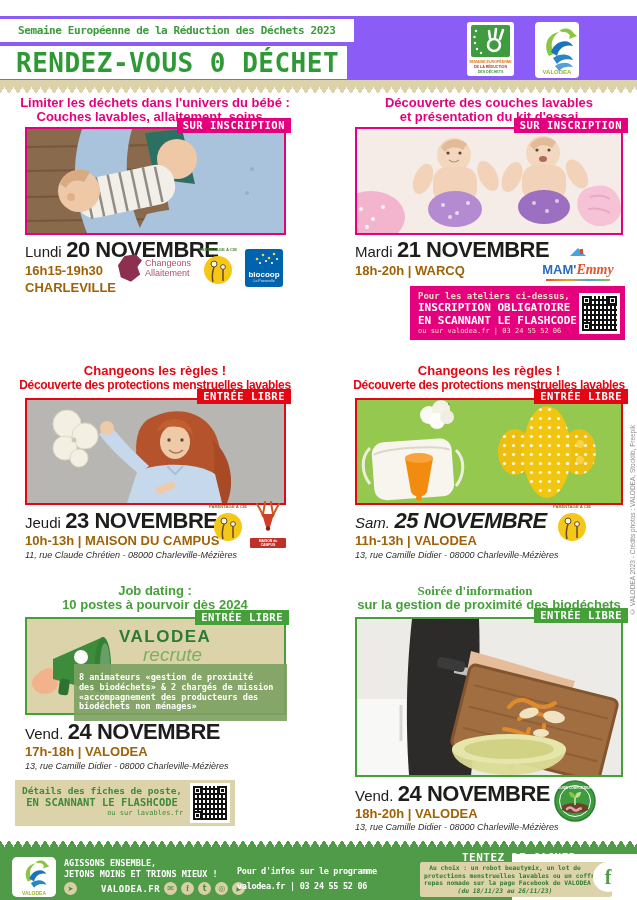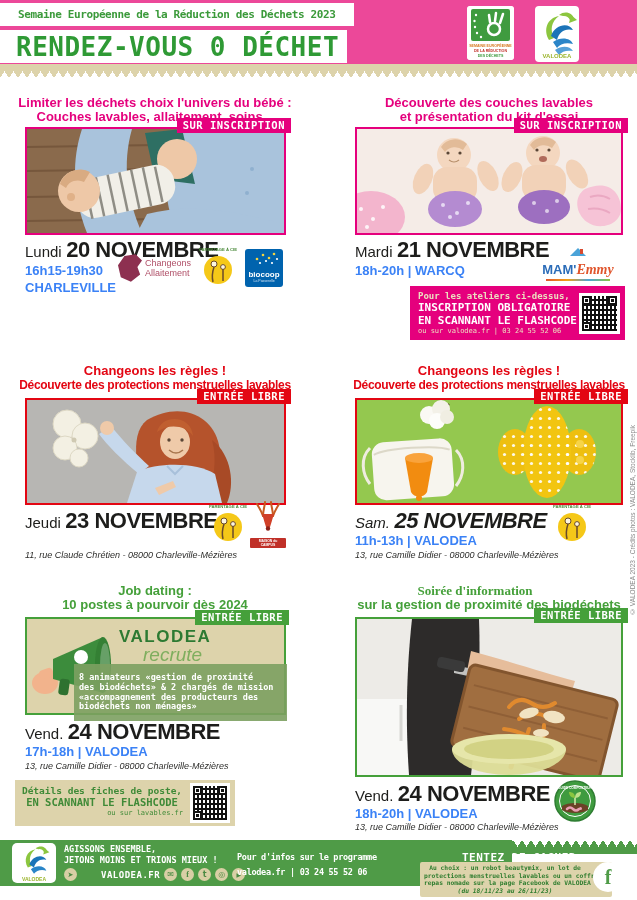--- a/index.html
+++ b/index.html
@@ -1,21 +1,21 @@
 <!DOCTYPE html>
 <html><head>
 <meta charset="utf-8">
 <style>
   html,body{margin:0;padding:0;background:#fff;}
   .poster{position:relative;width:637px;height:900px;background:#fff;overflow:hidden;
           font-family:"Liberation Sans",sans-serif;}
   .mono{font-family:"DejaVu Sans Mono",monospace;}
 
   
-  .header{position:absolute;top:0;left:0;width:637px;height:70px;background:#ec4899;}
+  .header{position:absolute;top:16px;left:0;width:637px;height:70px;background:#8b5cf6;}
   .kicker-bar{position:absolute;top:3px;left:0;width:354px;height:23px;background:#fff;
               display:flex;align-items:center;padding-left:18px;box-sizing:border-box;}
   .kicker{font:bold 11px "DejaVu Sans Mono",monospace;letter-spacing:-0.4px;color:#3b9a3a;white-space:nowrap;}
   .title-bar{position:absolute;top:30px;left:0;width:347px;height:33px;background:#fff;
              display:flex;align-items:center;padding-left:16px;box-sizing:border-box;}
   .big-title{font:bold 26px "DejaVu Sans Mono",monospace;letter-spacing:0.5px;color:#2f9a35;white-space:nowrap;}
   .zz-down{position:absolute;top:70px;left:0;width:637px;height:14px;
     background:
       linear-gradient(to bottom left,#ddd3ab 50%,rgba(0,0,0,0) 50.5%) 0 0/9px 14px repeat-x,
       linear-gradient(to bottom right,#ddd3ab 50%,rgba(0,0,0,0) 50.5%) 9px 0/9px 14px repeat-x;}
@@ -27,21 +27,21 @@
   .pinkc{color:#e5007d}.redc{color:#e30613}.greenc{color:#45a03a}
   .photo{position:absolute;}
   .ph-clip{position:absolute;inset:0;overflow:hidden;}
   .b-pink{border:2px solid #e5007d}.b-red{border:2px solid #e30613}.b-green{border:2px solid #45a03a}
   .badge{position:absolute;top:-9px;right:-5px;font:bold 10.5px "DejaVu Sans Mono",monospace;
          color:#fff;padding:1px 6px 2px;letter-spacing:0.5px;white-space:nowrap;}
   .bg-pink{background:#e5007d}.bg-red{background:#e30613}.bg-green{background:#45a03a}
   .dateline{position:absolute;color:#1d1d1b;white-space:nowrap;}
   .day{font-size:15px;}
   .bigdate{font-size:22px;font-weight:bold;letter-spacing:-0.5px;}
-  .time{position:absolute;font:bold 13px "Liberation Sans",sans-serif;color:#3b82f6;white-space:nowrap;}
+  .time{position:absolute;font:bold 13px "Liberation Sans",sans-serif;color:#a16207;white-space:nowrap;}
   .addr{position:absolute;font:italic 9px "Liberation Sans",sans-serif;color:#2d2d2b;white-space:nowrap;}
 
   
   .logo-row{position:absolute;display:flex;align-items:center;gap:7px;}
   .logo-ardennes{display:flex;align-items:center;gap:3px;}
   .ard-txt{font:9px "Liberation Sans",sans-serif;color:#b05068;line-height:10px;}
   .logo-biocoop{width:38px;height:38px;background:#0063ae;border-radius:3px;position:relative;
                 display:flex;flex-direction:column;justify-content:flex-end;align-items:center;
                 padding-bottom:3px;box-sizing:border-box;}
   .bio-name{font:bold 8px "Liberation Sans",sans-serif;color:#fff;line-height:8px;}
@@ -87,21 +87,21 @@
   .rec-desc{position:absolute;left:47px;top:45px;width:203px;background:rgba(124,160,96,0.9);
             padding:9px 5px;}
   .rec-desc div{font:bold 8.5px/9.8px "DejaVu Sans Mono",monospace;color:#fff;white-space:nowrap;}
 
   
   .fwrap{position:absolute;left:0;top:840px;width:637px;height:60px;}
   .zz-up{position:absolute;top:0;left:0;width:637px;height:14px;
     background:
       linear-gradient(to top left,#4f9b47 50%,rgba(0,0,0,0) 50.5%) 0 0/9px 14px repeat-x,
       linear-gradient(to top right,#4f9b47 50%,rgba(0,0,0,0) 50.5%) 9px 0/9px 14px repeat-x;}
-  .fbar{position:absolute;top:0;left:0;width:512px;height:46px;background:#4f9b47;text-align:center;}
+  .fbar{position:absolute;top:14px;left:0;width:512px;height:46px;background:#4f9b47;text-align:center;}
   .f-logo{position:absolute;left:12px;top:3px;width:44px;height:40px;background:#fff;border-radius:5px;}
   .f-slogan{position:absolute;left:64px;font:bold 8.5px/10px "DejaVu Sans Mono",monospace;color:#fff;white-space:nowrap;}
   .f-site-row{position:absolute;left:64px;top:28px;display:flex;align-items:center;gap:4px;}
   .f-site{font:bold 9px "DejaVu Sans Mono",monospace;color:#fff;letter-spacing:0.5px;margin-left:20px;}
   .soc{width:13px;height:13px;border-radius:50%;background:#d9cfa5;color:#4a8a42;
        display:flex;align-items:center;justify-content:center;font:bold 8px "DejaVu Sans",sans-serif;}
   .ic-play::before{content:"➤";font-size:7px;}
   .ic-mail::before{content:"✉";}
   .ic-fb::before{content:"f";font-family:"Liberation Serif",serif;}
   .ic-tw::before{content:"t";}
@@ -165,21 +165,21 @@
         <path d="M18,36 C26,30 36,32 38,38 C31,36 25,38 22,42 z" fill="#2a85c8"></path>
         <path d="M20,44 C27,39 35,40 38,45 C32,44 27,45 24,49 z" fill="#55a0d8"></path>
         <path d="M24,9 C30,4 38,7 39,13 l-4,1 a7,7 0 0 0 -7,-4 z" fill="#8cc63f"></path>
         <polygon points="36,9 42,14 34,17" fill="#8cc63f"></polygon>
         <text x="22" y="52" font-size="6" font-weight="bold" fill="#9cb52e" text-anchor="middle">VALODEA</text>
       </svg>
     </div>
     <div class="zz-down" style="top:64px;"></div>
   </div>
 
-  <div class="ttl pinkc" style="left:15px;top:96px;width:280px;">Limiter les déchets choix l'univers du bébé :</div>
+  <div class="ttl pinkc" style="left:15px;top:96px;width:280px;">Limiter les déchets dans l'univers du bébé :</div>
   <div class="ttl pinkc" style="left:15px;top:110px;width:280px;">Couches lavables, allaitement, soins...</div>
   <div class="photo" style="left:25px;top:127px;width:261px;height:108px;">
     <div class="ph-clip b-pink">
       <svg width="257" height="104" viewBox="0 0 257 104">
         <rect width="257" height="104" fill="#8a6a4c"></rect>
         <g stroke="#76573c" stroke-width="2">
           <line x1="0" y1="18" x2="257" y2="14"></line>
             <line x1="0" y1="42" x2="257" y2="38"></line>
           <line x1="0" y1="68" x2="257" y2="64"></line>
             <line x1="0" y1="92" x2="257" y2="88"></line>
@@ -359,20 +359,21 @@
         <path d="M142,50 q7,6 14,0" stroke="#a8764e" stroke-width="1.5" fill="none"></path>
         <path d="M128,88 l18,-7 l3,6 l-17,8 z" fill="#efcaa9"></path>
       </svg>
     </div>
     <span class="badge bg-red mono">ENTRÉE LIBRE</span>
   </div>
   <div class="dateline" style="left:25px;top:508px;">
     <span class="day">Jeudi</span>
     <span class="bigdate">23 NOVEMBRE</span>
   </div>
+  <div class="time" style="left:25px;top:533px;">10h-13h | MAISON DU CAMPUS</div>
   <div class="addr" style="left:25px;top:550px;">11, rue Claude Chrétien - 08000 Charleville-Mézières</div>
   <div class="logo-parentage" style="position:absolute;left:208px;top:504px;">
     <div class="par-arc">PARENTAGE À CIE</div>
     <svg width="36" height="34" viewBox="0 0 36 34">
       <circle cx="18" cy="17" r="14" fill="#f5c818"></circle>
       <circle cx="14" cy="11" r="3" fill="#fdf6e0" stroke="#6a4a2a" stroke-width="1"></circle>
       <path d="M14,14 C12,20 12,25 13,29" stroke="#6a4a2a" stroke-width="1.5" fill="none"></path>
       <circle cx="23" cy="14" r="2.4" fill="#fdf6e0" stroke="#6a4a2a" stroke-width="1"></circle>
       <path d="M23,16 C23,21 23,25 23,28" stroke="#6a4a2a" stroke-width="1.5" fill="none"></path>
     </svg>

